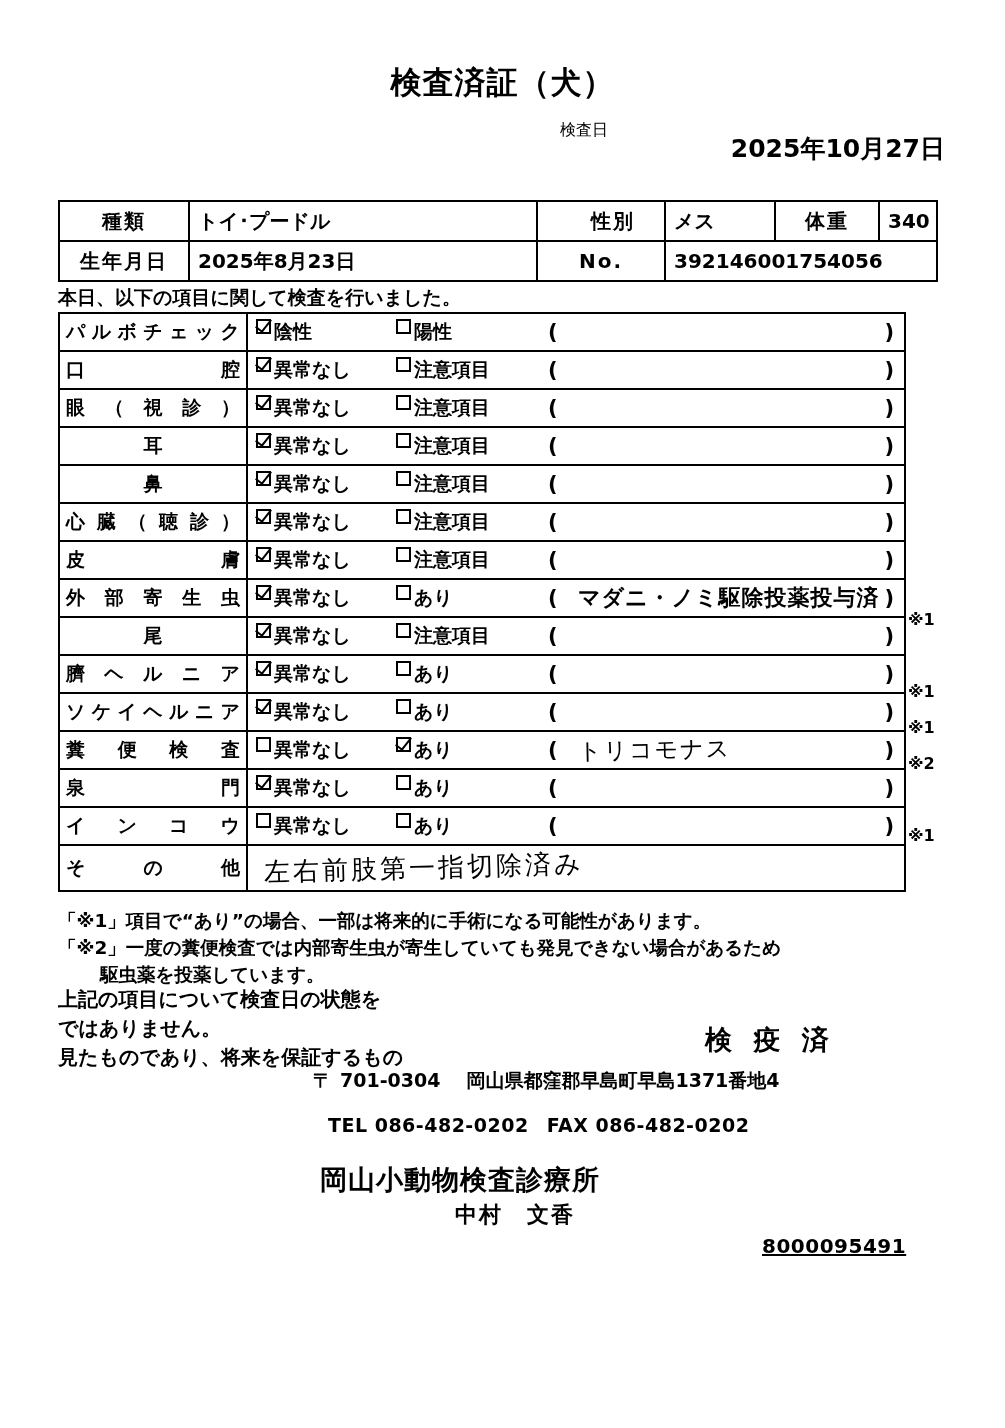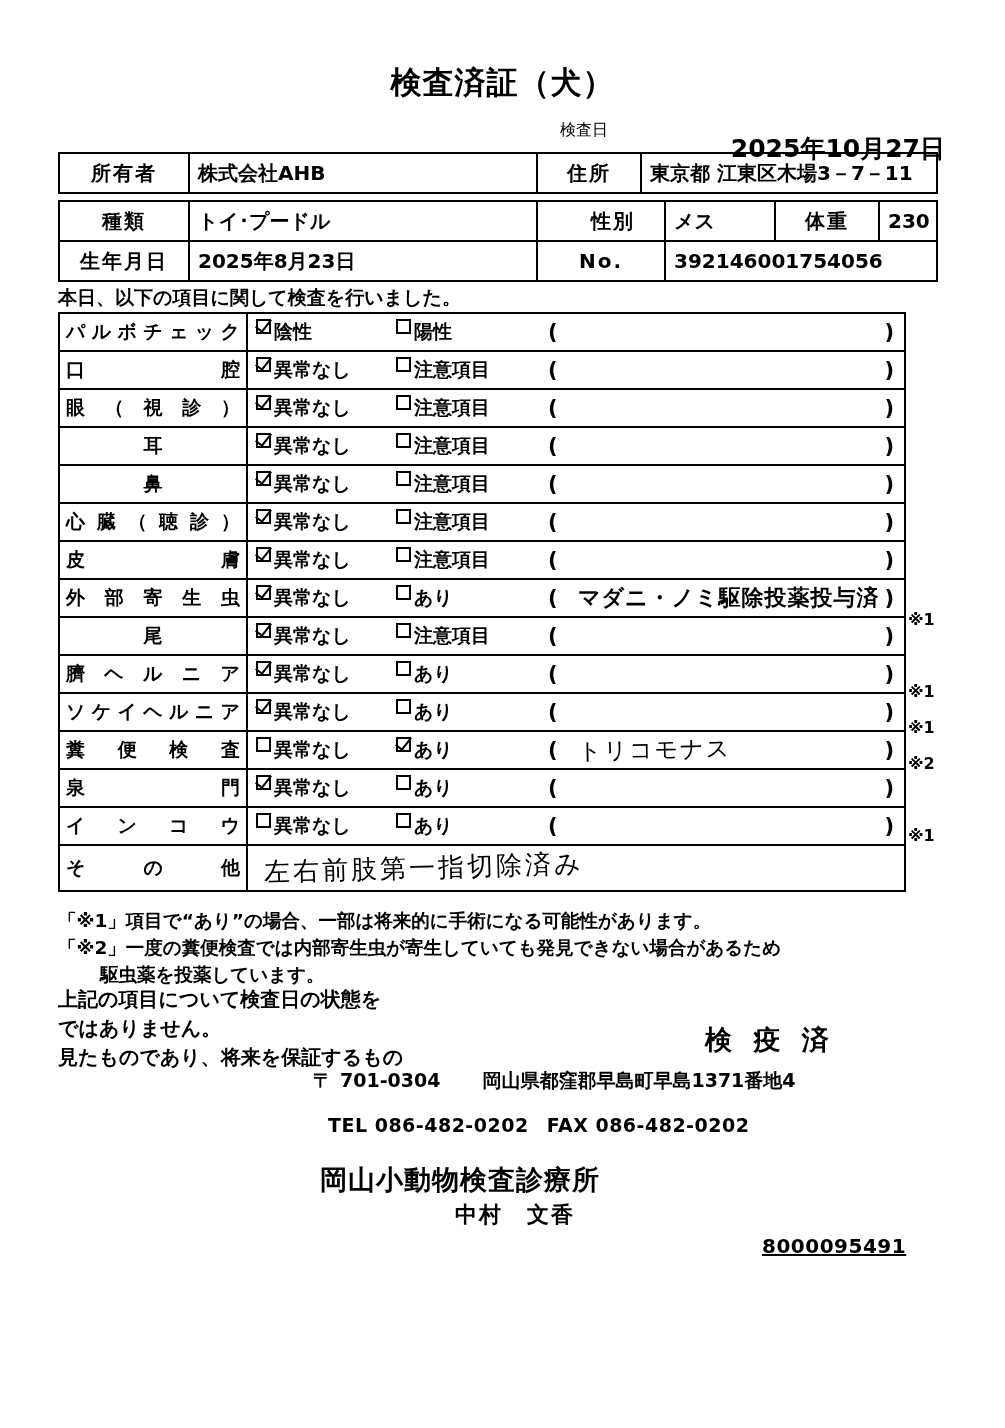--- a/index.html
+++ b/index.html
@@ -266,21 +266,21 @@
   }
 
   
   .clinic-addr {
     position: absolute;
     left: 313px; top: 1068px;
     font-size: 19px;
     font-weight: bold;
   }
   .clinic-addr .zip-mark { margin-right: 8px; }
-  .clinic-addr .addr-body { margin-left: 42px; }
+  .clinic-addr .addr-body { margin-left: 26px; }
 
   .clinic-tel {
     position: absolute;
     left: 328px; top: 1114px;
     font-size: 19px;
     font-weight: bold;
     letter-spacing: 0.5px;
   }
   .clinic-tel .fax-part { margin-left: 18px; }
 
@@ -312,41 +312,31 @@
 
 <div class="page">
 
   <div class="doc-title">検査済証（犬）</div>
 
   <div class="insp-date-row">
     <span>検査日</span>
     <span class="insp-date-value">2025年10月27日</span>
   </div>
 
-  <table class="owner-table">
-    <tbody>
-        <tr>
-      <td class="lbl-cell" style="width:112px;">所有者</td>
-      <td style="width:330px;">株式会社AHB</td>
-      <td class="lbl-cell" style="width:86px;">住所</td>
-      <td>東京都 江東区木場3－7－11</td>
-    </tr>
-  </tbody>
-    </table>
 
   <table class="animal-table">
     <tbody>
         <tr>
       <td class="lbl-cell" style="width:112px;">種類</td>
       <td style="width:330px;">トイ･プードル</td>
       <td class="lbl-cell" style="width:86px;padding-left:32px;">性別</td>
       <td style="width:92px;">メス</td>
       <td class="lbl-cell" style="width:86px;">体重</td>
       <td class="wt-val">
-        <span>230</span><span class="wt-unit">g</span>
+        <span>340</span><span class="wt-unit">g</span>
       </td>
     </tr>
     <tr>
       <td class="lbl-cell">生年月日</td>
       <td>2025年8月23日</td>
       <td class="lbl-cell">No.</td>
       <td colspan="3">392146001754056</td>
     </tr>
   </tbody>
     </table>

